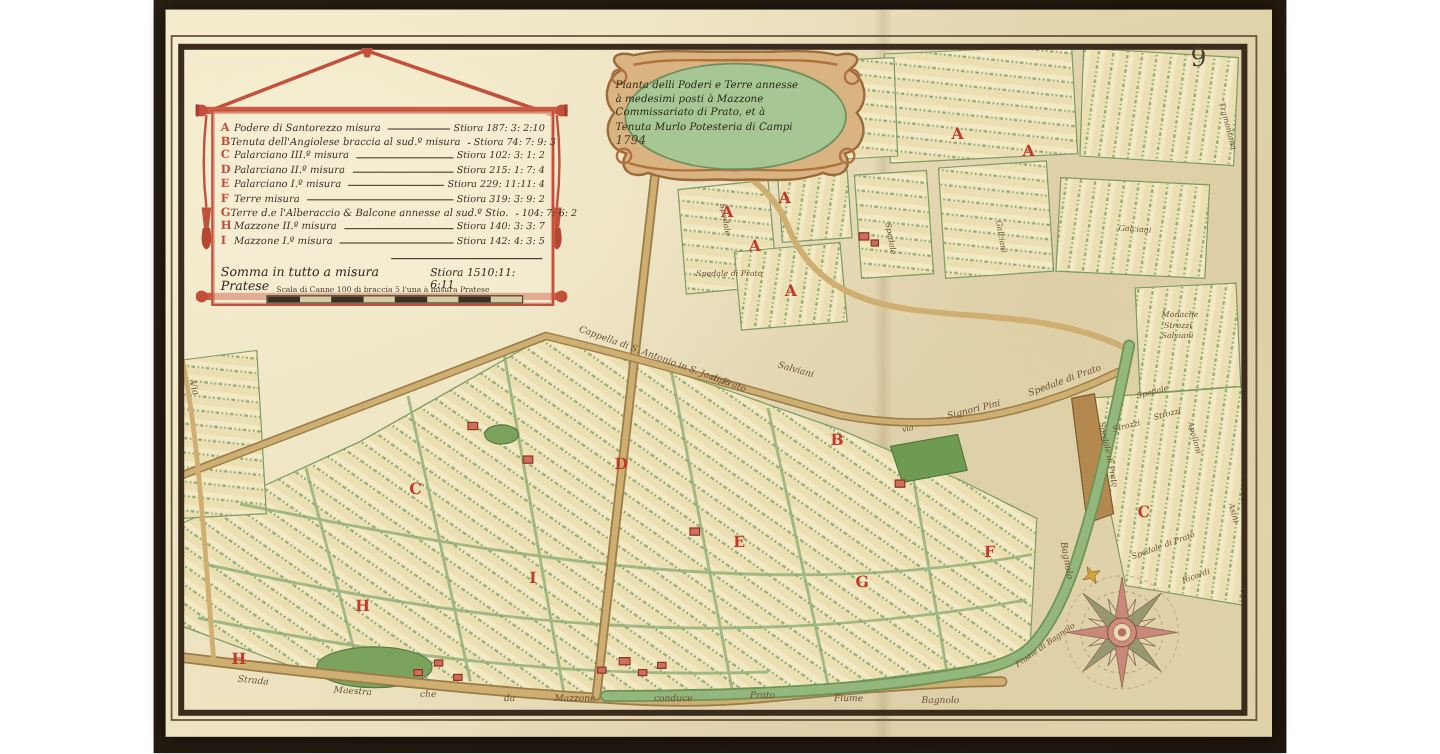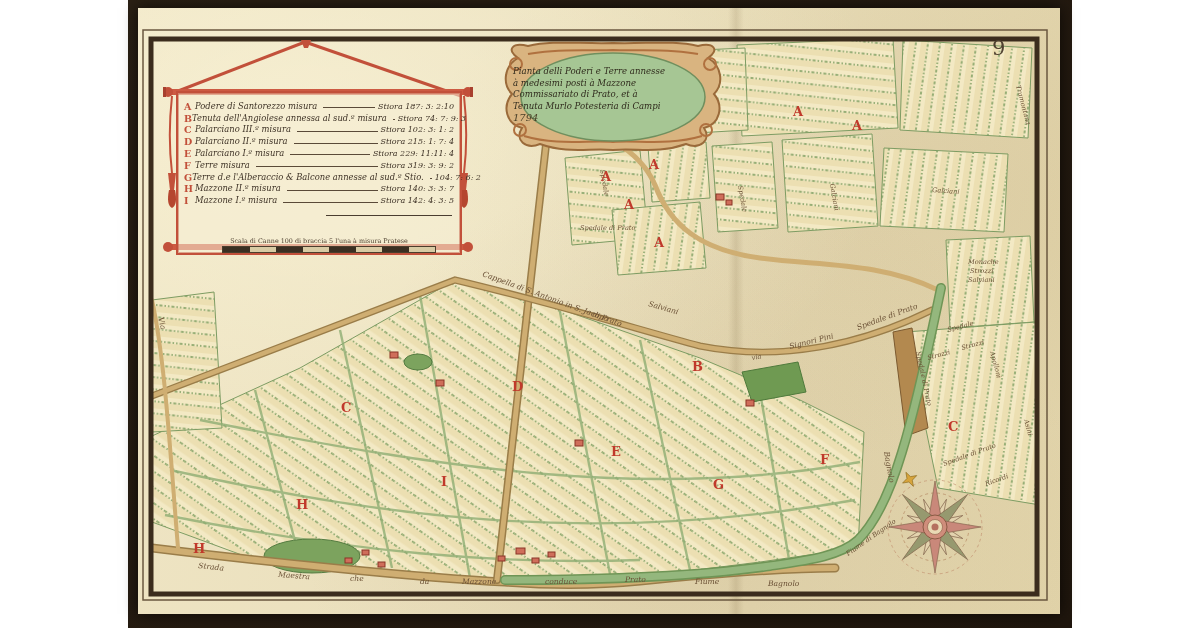--- a/index.html
+++ b/index.html
@@ -283,21 +283,21 @@
     <div class="panel">
       <div class="lg-rows">
         <div class="lg-row">
           <span class="lg-letter">A</span>
           <span class="lg-name">Podere di Santorezzo misura</span>
           <span class="lg-leader"></span>
           <span class="lg-val">Stiora 187: 3: 2:10</span>
         </div>
         <div class="lg-row">
           <span class="lg-letter">B</span>
-          <span class="lg-name">Tenuta dell'Angiolese annessa al sud.º misura</span>
+          <span class="lg-name">Tenuta dell'Angiolese braccia al sud.º misura</span>
           <span class="lg-leader"></span>
           <span class="lg-val">Stiora 74: 7: 9: 3</span>
         </div>
         <div class="lg-row">
           <span class="lg-letter">C</span>
           <span class="lg-name">Palarciano III.º misura</span>
           <span class="lg-leader"></span>
           <span class="lg-val">Stiora 102: 3: 1: 2</span>
         </div>
         <div class="lg-row">
@@ -331,20 +331,24 @@
           <span class="lg-val">Stiora 140: 3: 3: 7</span>
         </div>
         <div class="lg-row">
           <span class="lg-letter">I</span>
           <span class="lg-name">Mazzone I.º misura</span>
           <span class="lg-leader"></span>
           <span class="lg-val">Stiora 142: 4: 3: 5</span>
         </div>
       </div>
       <div class="lg-sep"></div>
+      <div class="lg-total">
+        <span>Somma in tutto a misura Pratese</span>
+        <span class="t-val">Stiora 1510:11: 6:11</span>
+      </div>
       <div class="lg-scale-cap">Scala di Canne 100 di braccia 5 l'una à misura Pratese</div>
       <div class="lg-bar">
         <span></span>
           <span></span>
           <span></span>
           <span></span>
           <span></span>
           <span></span>
           <span></span>
           <span></span>

